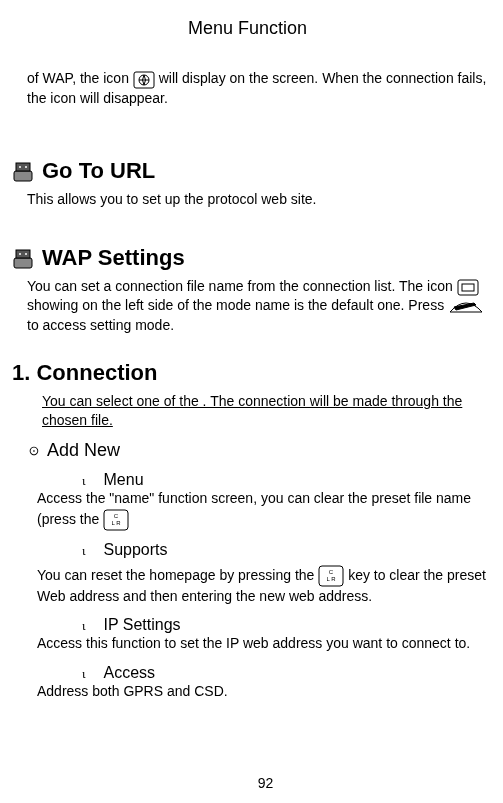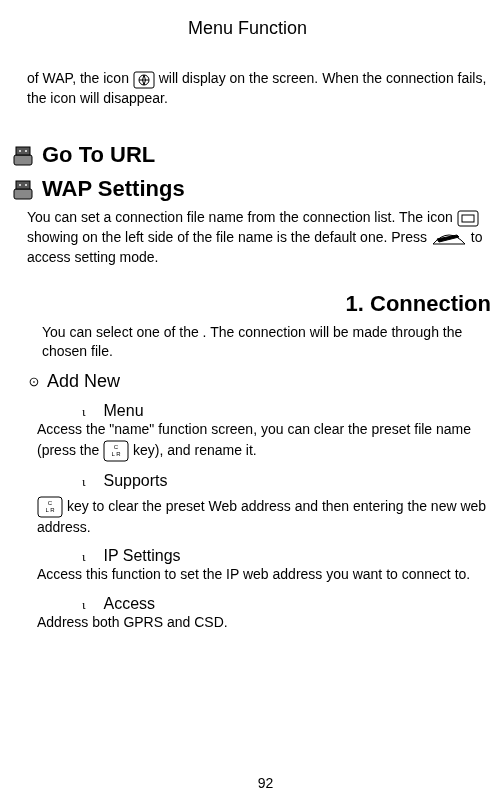--- a/index.html
+++ b/index.html
@@ -73,22 +73,22 @@
     }
     .page-number {
       position: absolute;
       bottom: 12px;
       width: 100%;
       left: 14px;
       text-align: center;
       font-size: 14px;
     }
     .mt-sm { margin-top: 6px; }
-    .go-to-url-block { margin-top: 34px; }
-    .wap-settings-block { margin-top: 8px; }
+    .go-to-url-block { margin-top: 50px; }
+    .wap-settings-block { margin-top: 36px; }
     svg { vertical-align: middle; }
   </style>
 </head>
 <body>
 
 <div class="header-title">Menu Function</div>
 
 <div class="body-text">
   <span>of WAP, the icon</span>
   <span class="inline-icon">
@@ -107,20 +107,21 @@
     <span>
       <svg width="24" height="22">
           <rect x="2" y="10" width="18" height="10" rx="2" fill="#888" stroke="#000"></rect>
           <rect x="4" y="2" width="14" height="8" fill="#555" stroke="#000"></rect>
           <circle cx="8" cy="6" r="1" fill="#fff"></circle>
           <circle cx="14" cy="6" r="1" fill="#fff"></circle>
         </svg>
     </span>
     <span>Go To URL</span>
   </div>
+  <div class="body-text mt-sm">This allows you to set up the protocol web site.</div>
 </div>
 
 <div class="wap-settings-block">
   <div class="section-heading">
     <span>
       <svg width="24" height="22">
           <rect x="2" y="10" width="18" height="10" rx="2" fill="#888" stroke="#000"></rect>
           <rect x="4" y="2" width="14" height="8" fill="#555" stroke="#000"></rect>
           <circle cx="8" cy="6" r="1" fill="#fff"></circle>
           <circle cx="14" cy="6" r="1" fill="#fff"></circle>
@@ -129,61 +130,61 @@
     <span>WAP Settings</span>
   </div>
   <div class="body-text mt-sm">
     <span>You can set a connection file name from the connection list. The icon</span>
     <span class="inline-icon">
       <svg width="22" height="17">
           <rect x="1" y="1" width="20" height="15" rx="2" fill="none" stroke="#000"></rect>
           <rect x="5" y="5" width="12" height="7" fill="none" stroke="#000"></rect>
         </svg>
     </span>
-    <span>showing on the left side of the file name is the default one. Press</span>
+    <span>showing on the left side of the mode name is the default one. Press</span>
     <span class="inline-icon">
       <svg width="36" height="18">
           <path d="M2 14 Q 18 -4 34 14" fill="none" stroke="#000" stroke-width="1"></path>
           <path d="M2 14 L 34 14" stroke="#000"></path>
           <path d="M6 9 L 26 5 L 28 7 L 8 12 Z" fill="#000" stroke="#000"></path>
         </svg>
     </span>
     <span>to access setting mode.</span>
   </div>
 </div>
 
-<div class="section-heading-small" style="margin-left:0;text-align:right;">1. Connection</div>
-<div class="body-text mt-sm" style="margin-left:30px;">You can select one of the . The connection will be made through the chosen file.</div>
+<div class="section-heading-small" style="margin-left:0;">1. Connection</div>
+<div class="body-text mt-sm" style="margin-left:30px;text-decoration:underline;">You can select one of the . The connection will be made through the chosen file.</div>
 
 <div class="sub-heading">
   <span class="bullet">⊙</span>
   <span>Add New</span>
 </div>
 
 <div class="item-line">
   <span class="item-marker">ι</span>
   <span>Menu</span>
 </div>
 <div class="desc-text">
   <span>Access the "name" function screen, you can clear the preset file name (press the</span>
   <span class="inline-icon">
     <svg width="26" height="22">
         <rect x="1" y="1" width="24" height="20" rx="3" fill="none" stroke="#000"></rect>
         <text x="13" y="9" font-size="6" text-anchor="middle" font-family="Arial">C</text>
         <text x="13" y="16" font-size="6" text-anchor="middle" font-family="Arial">L R</text>
       </svg>
   </span>
-  <span>key), and rename it.</span>
 </div>
 
 <div class="item-line">
   <span class="item-marker">ι</span>
   <span>Supports</span>
 </div>
 <div class="desc-text mt-sm">
+  <span>You can reset the homepage by pressing the</span>
   <span class="inline-icon">
     <svg width="26" height="22">
         <rect x="1" y="1" width="24" height="20" rx="3" fill="none" stroke="#000"></rect>
         <text x="13" y="9" font-size="6" text-anchor="middle" font-family="Arial">C</text>
         <text x="13" y="16" font-size="6" text-anchor="middle" font-family="Arial">L R</text>
       </svg>
   </span>
   <span>key to clear the preset Web address and then entering the new web address.</span>
 </div>
 

